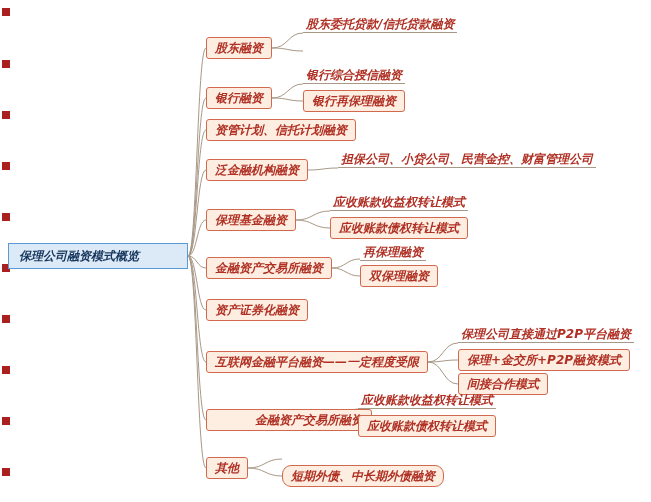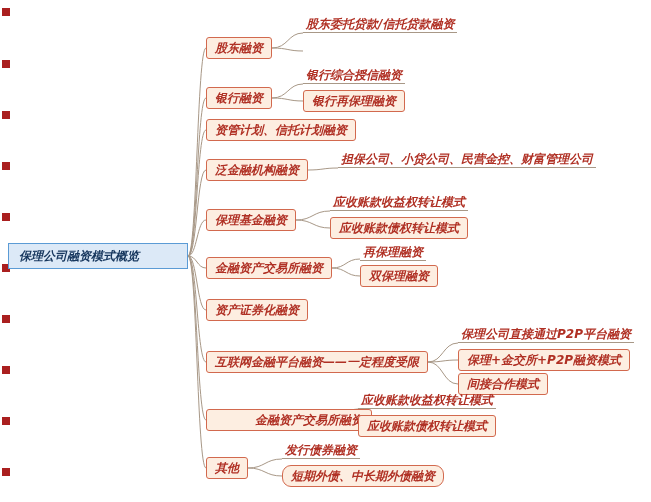--- a/index.html
+++ b/index.html
@@ -119,16 +119,15 @@
   <div class="node leaf-line" style="left:360px;top:244px;">再保理融资</div>
   <div class="node leaf-box" style="left:360px;top:265px;">双保理融资</div>
 
   <div class="node leaf-line" style="left:458px;top:326px;">保理公司直接通过P2P平台融资</div>
   <div class="node leaf-box" style="left:458px;top:349px;">保理+金交所+P2P融资模式</div>
   <div class="node leaf-box" style="left:458px;top:373px;">间接合作模式</div>
 
   <div class="node leaf-line" style="left:358px;top:392px;">应收账款收益权转让模式</div>
   <div class="node leaf-box" style="left:358px;top:415px;">应收账款债权转让模式</div>
 
-  <div class="node leaf-line" style="left:282px;top:442px;">发行债券融资</div>
   <div class="node leaf-box" style="left:282px;top:465px;border-radius:9px;">短期外债、中长期外债融资</div>
 
 </div>
 
 </body></html>

